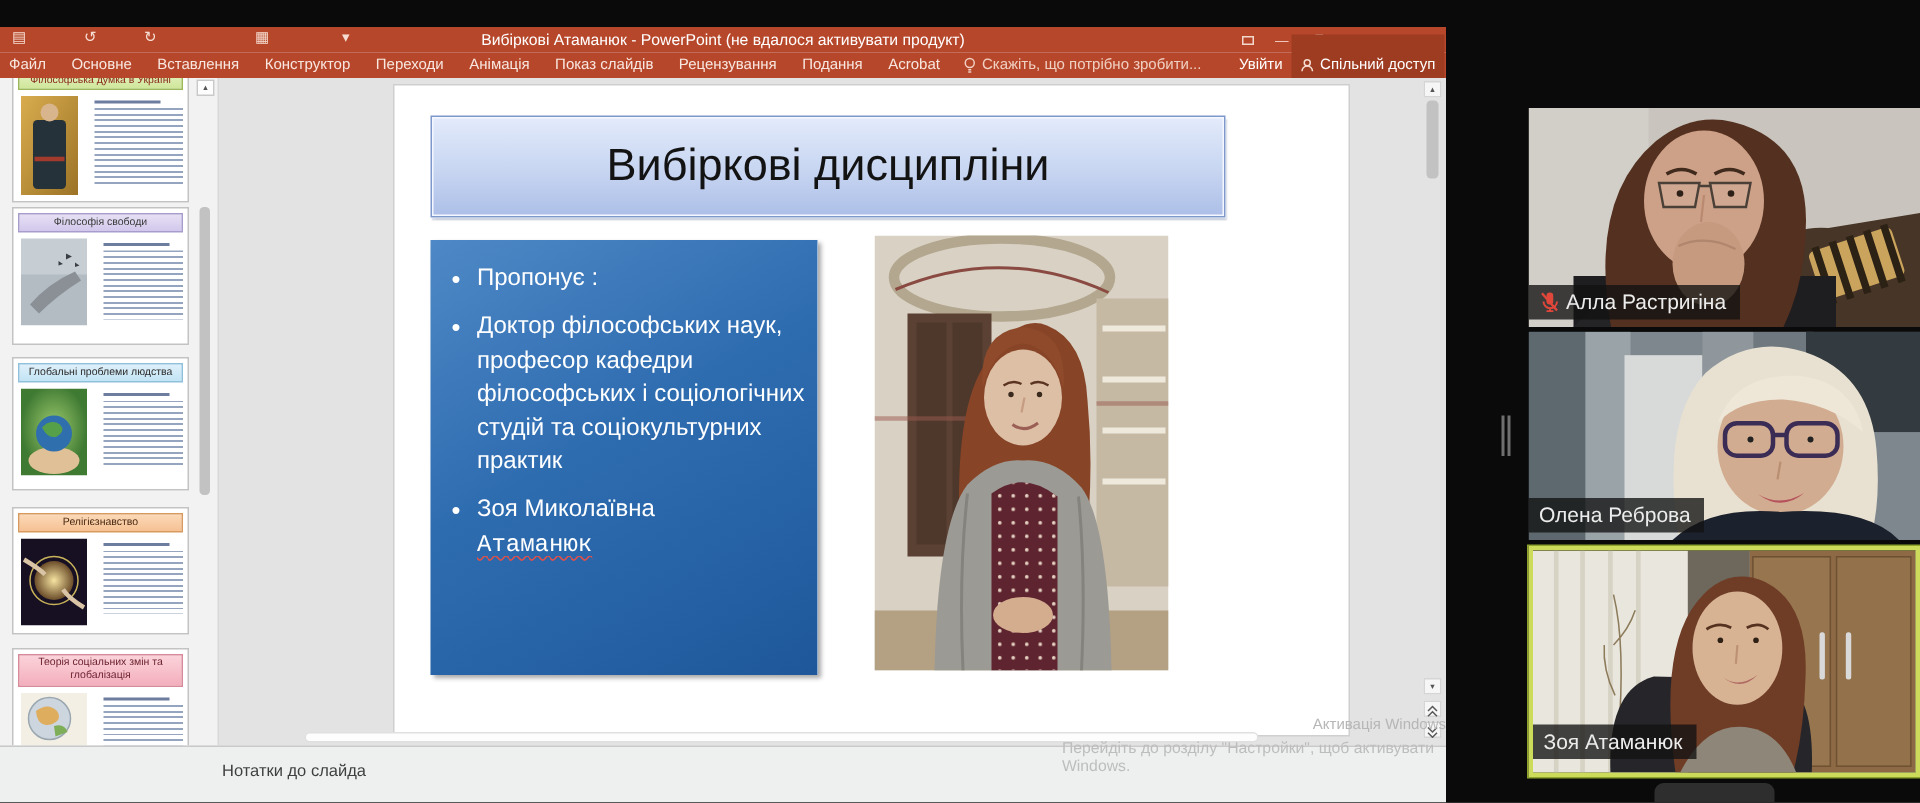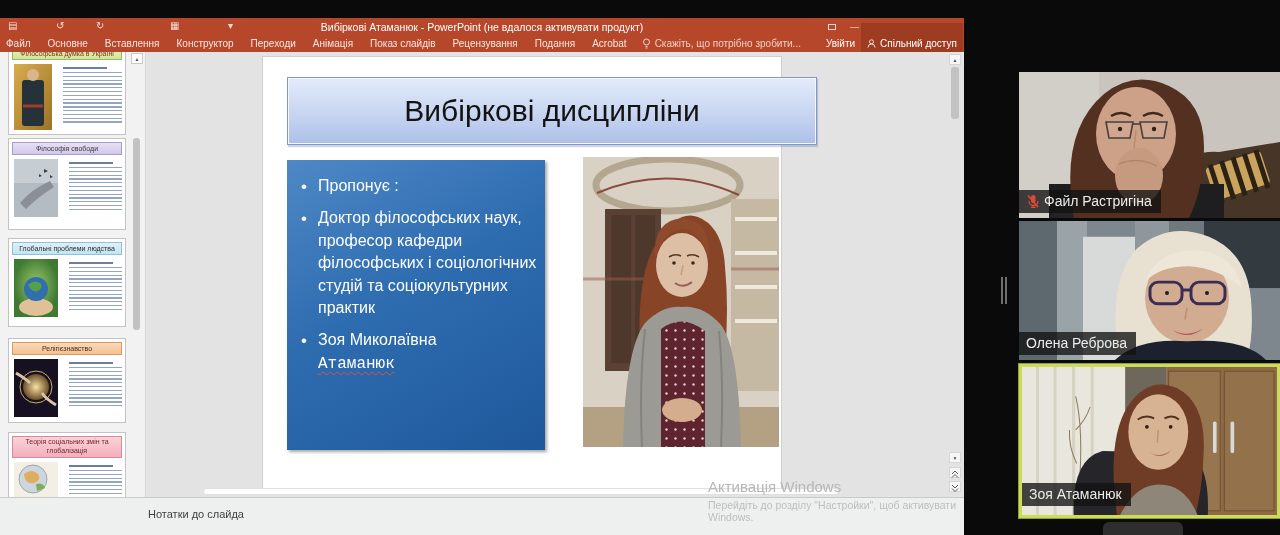--- a/index.html
+++ b/index.html
@@ -41,21 +41,21 @@
   .h3c { background:linear-gradient(#dff0fa,#c2e4f4); color:#2b2b2b; border-color:#8fc0dc; }
   .h4c { background:linear-gradient(#fbd9b8,#f6c193); color:#4a2a12; border-color:#d89a5e; }
   .h5c { background:linear-gradient(#fbd3da,#f3aebc); color:#6a1f2c; border-color:#d98a9a; height:22px; white-space:normal; line-height:1.35; }
   .c1 { top:-9px; height:92px; } .c2 { top:86px; height:92px; } .c3 { top:186px; height:89px; }
   .c4 { top:286px; height:85px; } .c5 { top:380px; height:91px; }
   .tscroll-up   { position:absolute; left:131px; top:1px;  width:12px; height:11px; background:#fdfdfd; border:1px solid #c9c9c9; font-size:5px; color:#555; text-align:center; line-height:10px; }
   .tscroll-th   { position:absolute; left:133px; top:86px; width:7px; height:192px; background:#c2c2c2; border-radius:3px; }
 
   
   .canvas { position:absolute; left:147px; top:0; right:0; height:445px; background:#e3e3e3; }
-  .slide { position:absolute; left:116px; top:5px; width:518px; height:433px; background:#fff; box-shadow:0 0 0 1px #cfcfcf; }
+  .slide { position:absolute; left:116px; top:5px; width:636px; height:433px; background:#fff; box-shadow:0 0 0 1px #cfcfcf; }
   .slide-title { position:absolute; left:24px; top:20px; width:530px; height:68px;
     background:linear-gradient(#e3ebfb,#c7d5f1 55%,#adbfe8); border:1px solid #7e98cc;
     box-shadow:inset 0 0 0 1px #f4f7ff, 1px 2px 1px rgba(100,115,160,.3);
     display:flex; align-items:center; justify-content:center; font-size:30px; color:#131313; }
   .blue-box { position:absolute; left:24px; top:103px; width:258px; height:290px;
     background:linear-gradient(150deg,#4e88c6,#2e6cb0 45%,#1e589b); box-shadow:2px 2px 3px rgba(0,0,0,.35); }
   .blue-box ul { list-style:none; margin:15px 8px 0 13px; color:#fff; font-size:16px; line-height:1.4; }
   .blue-box li { position:relative; padding-left:18px; margin-bottom:10px; }
   .blue-box li::before { content:"•"; position:absolute; left:1px; top:0; font-size:17px; }
   .misspell { text-decoration:underline wavy #e0504a 1px; text-underline-offset:3px;font-family:Liberation Mono, monospace; }
@@ -64,21 +64,21 @@
   .hbar { position:absolute; left:56px; top:436px; width:636px; height:7px; background:#fdfdfd; border:1px solid #e0e0e0; border-radius:4px; z-index:5; }
   .vscroll { position:absolute; right:3px; top:2px; width:12px; height:441px; }
   .vs { position:absolute; left:0; width:12px; height:11px; background:#f6f6f6; border:1px solid #d5d5d5; font-size:5px; color:#555; text-align:center; line-height:10px; }
   .vs-up{top:0;} .vs-th{position:absolute; left:2px; top:13px; width:8px; height:52px; background:#c2c2c2; border-radius:3px;}
   .vs-down{top:398px;} .vs-prev{top:413px;} .vs-next{top:427px;}
   .vs svg{display:block;margin:2px auto 0;}
 
   .notesbar { position:absolute; left:0; top:479px; width:100%; height:38px; background:#eef0f0; border-top:1px solid #c9c9c9; }
   .notes-label { position:absolute; left:148px; top:10px; font-size:11px; color:#3f3f3f; }
   .activation { position:absolute; left:708px; top:460px; z-index:9; color:#b6b6b6; }
-  .act1 { font-size:15px; }
+  .act1 { font-size:10px;text-align:right; }
   .act2 { font-size:10.5px; margin-top:4px; color:#bdbdbd; }
 
   
   .divider { position:absolute; left:1001px; top:277px; display:flex; gap:2px; }
   .divider i { width:2px; height:27px; background:#6f6f6f; }
   .tile { position:absolute; left:1019px; width:261px; background:#000; overflow:hidden; }
   .t1 { top:72px; height:146px; } .t2 { top:221px; height:139px; }
   .t3 { top:364px; height:154px; border:3px solid #cddb5b; box-shadow:0 0 0 1px #8da32c, inset 0 0 0 2px #eff5bd; }
   .tile svg { display:block; width:100%; height:100%; }
   .name { position:absolute; left:0; bottom:5px; background:rgba(18,18,18,.78); color:#ececec; font-size:14px; padding:3px 9px 4px 7px; display:flex; align-items:center; gap:5px; white-space:nowrap; }
@@ -370,21 +370,21 @@
       <path d="M117 58l-2 18" stroke="#b98a70" stroke-width="1.5" fill="none"></path>
       <ellipse cx="120" cy="104" rx="24" ry="28" fill="#c69a7f"></ellipse>
       <path d="M100 92q18-8 38 2" stroke="#b0866c" stroke-width="1.5" fill="none"></path>
     </svg>
     <div class="name">
       <svg width="13" height="14">
         <rect x="5" y="1" width="4.5" height="8" rx="2.2" fill="#e0473b"></rect>
         <path d="M3 7a4.5 4.5 0 0 0 9 0M7.3 11.5v2M5 13.5h4.6" stroke="#e0473b" stroke-width="1.3" fill="none"></path>
         <path d="M2 1.5L12 13" stroke="#e0473b" stroke-width="1.6"></path>
       </svg>
-      <span>Файл Растригіна</span>
+      <span>Алла Растригіна</span>
     </div>
   </div>
 
   <div class="tile t2">
     <svg viewBox="0 0 261 141" preserveAspectRatio="none">
       <rect width="261" height="141" fill="#7d878d"></rect>
       <rect width="38" height="141" fill="#5d686f"></rect>
       <rect x="38" width="30" height="141" fill="#9aa3a8"></rect>
       <rect x="64" y="16" width="52" height="125" fill="#d7dad9"></rect>
       <rect x="116" width="34" height="141" fill="#8f979c"></rect>

